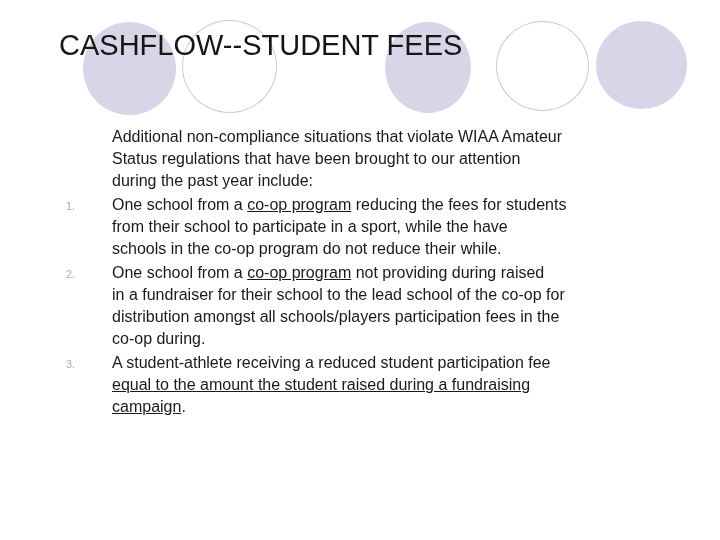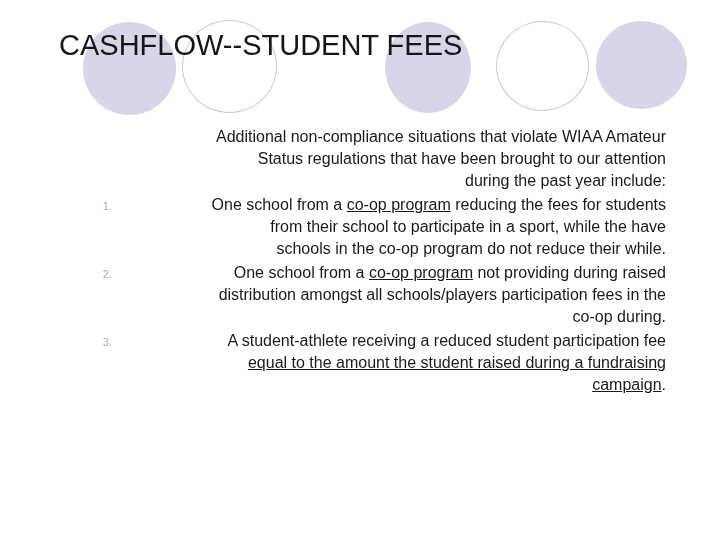--- a/index.html
+++ b/index.html
@@ -3,21 +3,20 @@
 <meta charset="utf-8">
 <style>
   html, body { margin: 0; padding: 0; }
   .slide {
     position: relative;
     width: 720px;
     height: 540px;
     background: #ffffff;
     overflow: hidden;
     font-family: "Liberation Sans", sans-serif;
-    text-align: right;
   }
   
   .circles { position: absolute; inset: 0; z-index: 1; }
   .circle { position: absolute; border-radius: 50%; }
   .circle.filled { background: #d6d6e8; }
   .circle.outline { background: transparent; border: 1.5px solid #c9c9da; }
   .c1 { left: 83px;  top: 22px; width: 93px; height: 93px; }
   .c2 { left: 182px; top: 20px; width: 93px; height: 91px; }
   .c3 { left: 385px; top: 22px; width: 86px; height: 91px; }
   .c4 { left: 496px; top: 21px; width: 91px; height: 88px; }
@@ -48,21 +47,21 @@
   .intro { margin-left: 46px; }
   .line { white-space: nowrap; }
   .item { display: flex; align-items: baseline; margin-top: 2px; }
   .marker {
     flex: 0 0 46px;
     width: 46px;
     font-size: 11px;
     color: #a6a6c8;
     line-height: 22px;
   }
-  .item-text { flex: 1 1 auto; margin-left: 28px; }
+  .item-text { flex: 1 1 auto; }
   .u { text-decoration: underline; text-decoration-color: #1a1a1a; }
 </style>
 </head>
 <body>
 
 <div class="slide">
 
   <div class="circles">
     <div class="circle filled c1"></div>
     <div class="circle outline c2"></div>
@@ -96,20 +95,23 @@
       </div>
     </div>
 
     <div class="item">
       <span class="marker">2.</span>
       <div class="item-text">
         <div class="line">
           <span>One school from a </span><span class="u">co-op program</span><span> not providing during raised</span>
         </div>
         <div class="line">
+          <span>in a fundraiser for their school to the lead school of the co-op for</span>
+        </div>
+        <div class="line">
           <span>distribution amongst all schools/players participation fees in the</span>
         </div>
         <div class="line">
           <span>co-op during.</span>
         </div>
       </div>
     </div>
 
     <div class="item">
       <span class="marker">3.</span>

